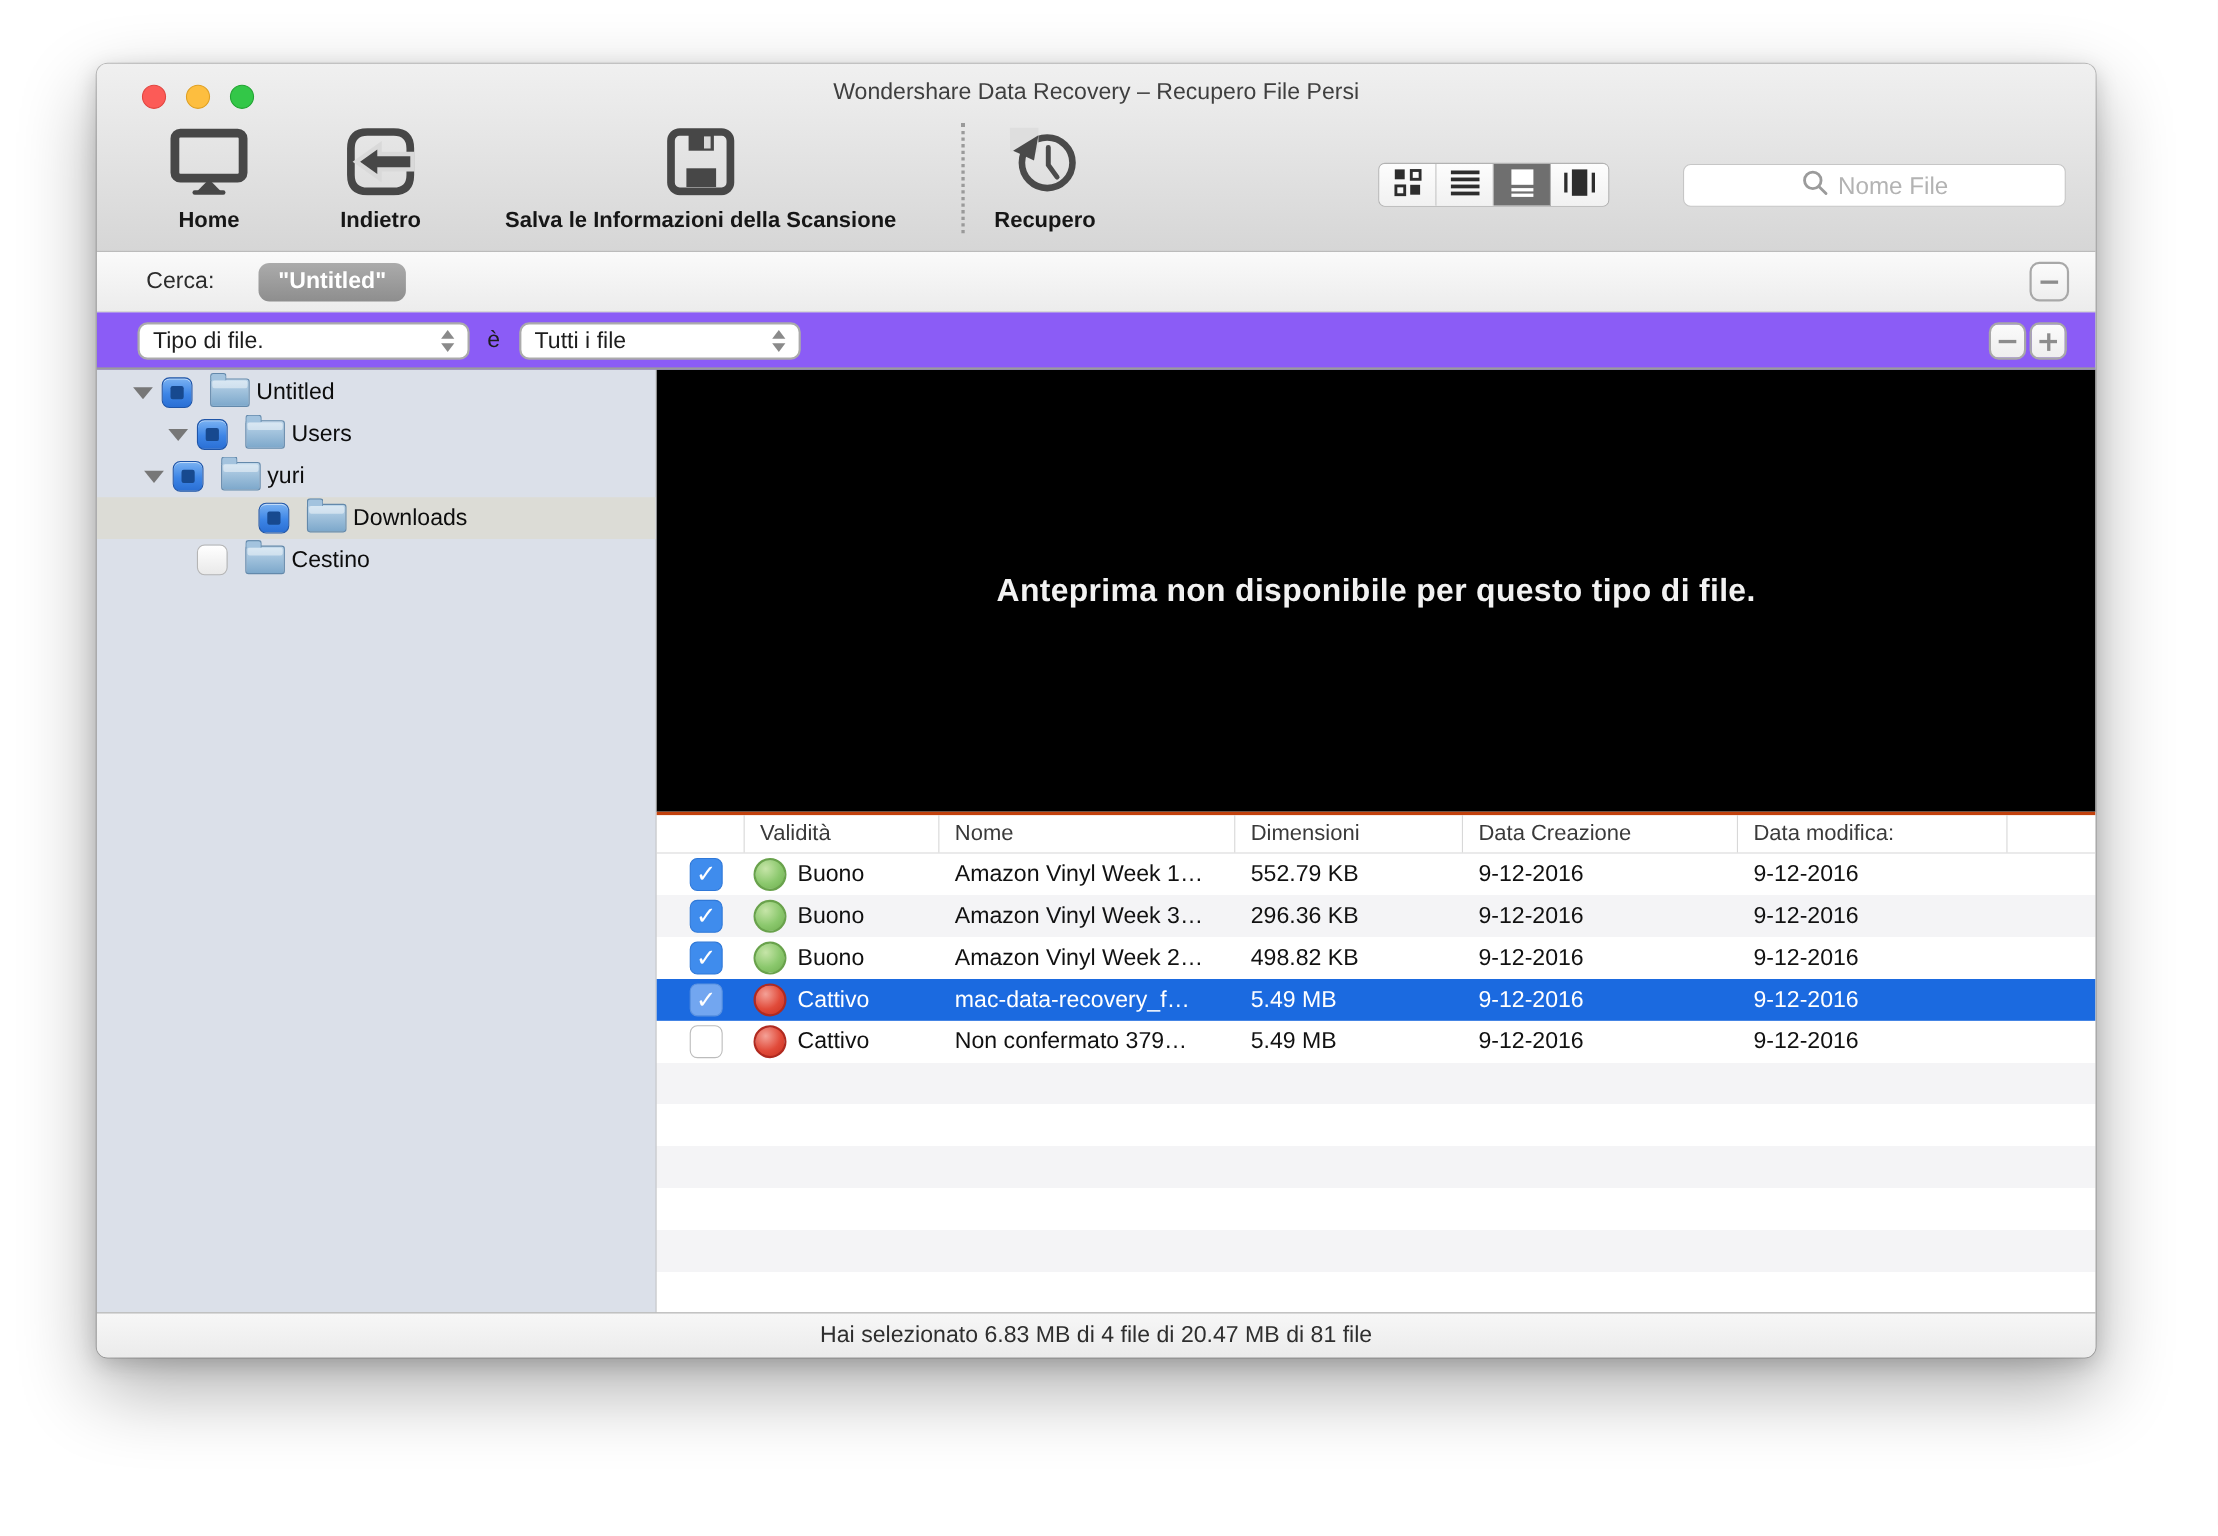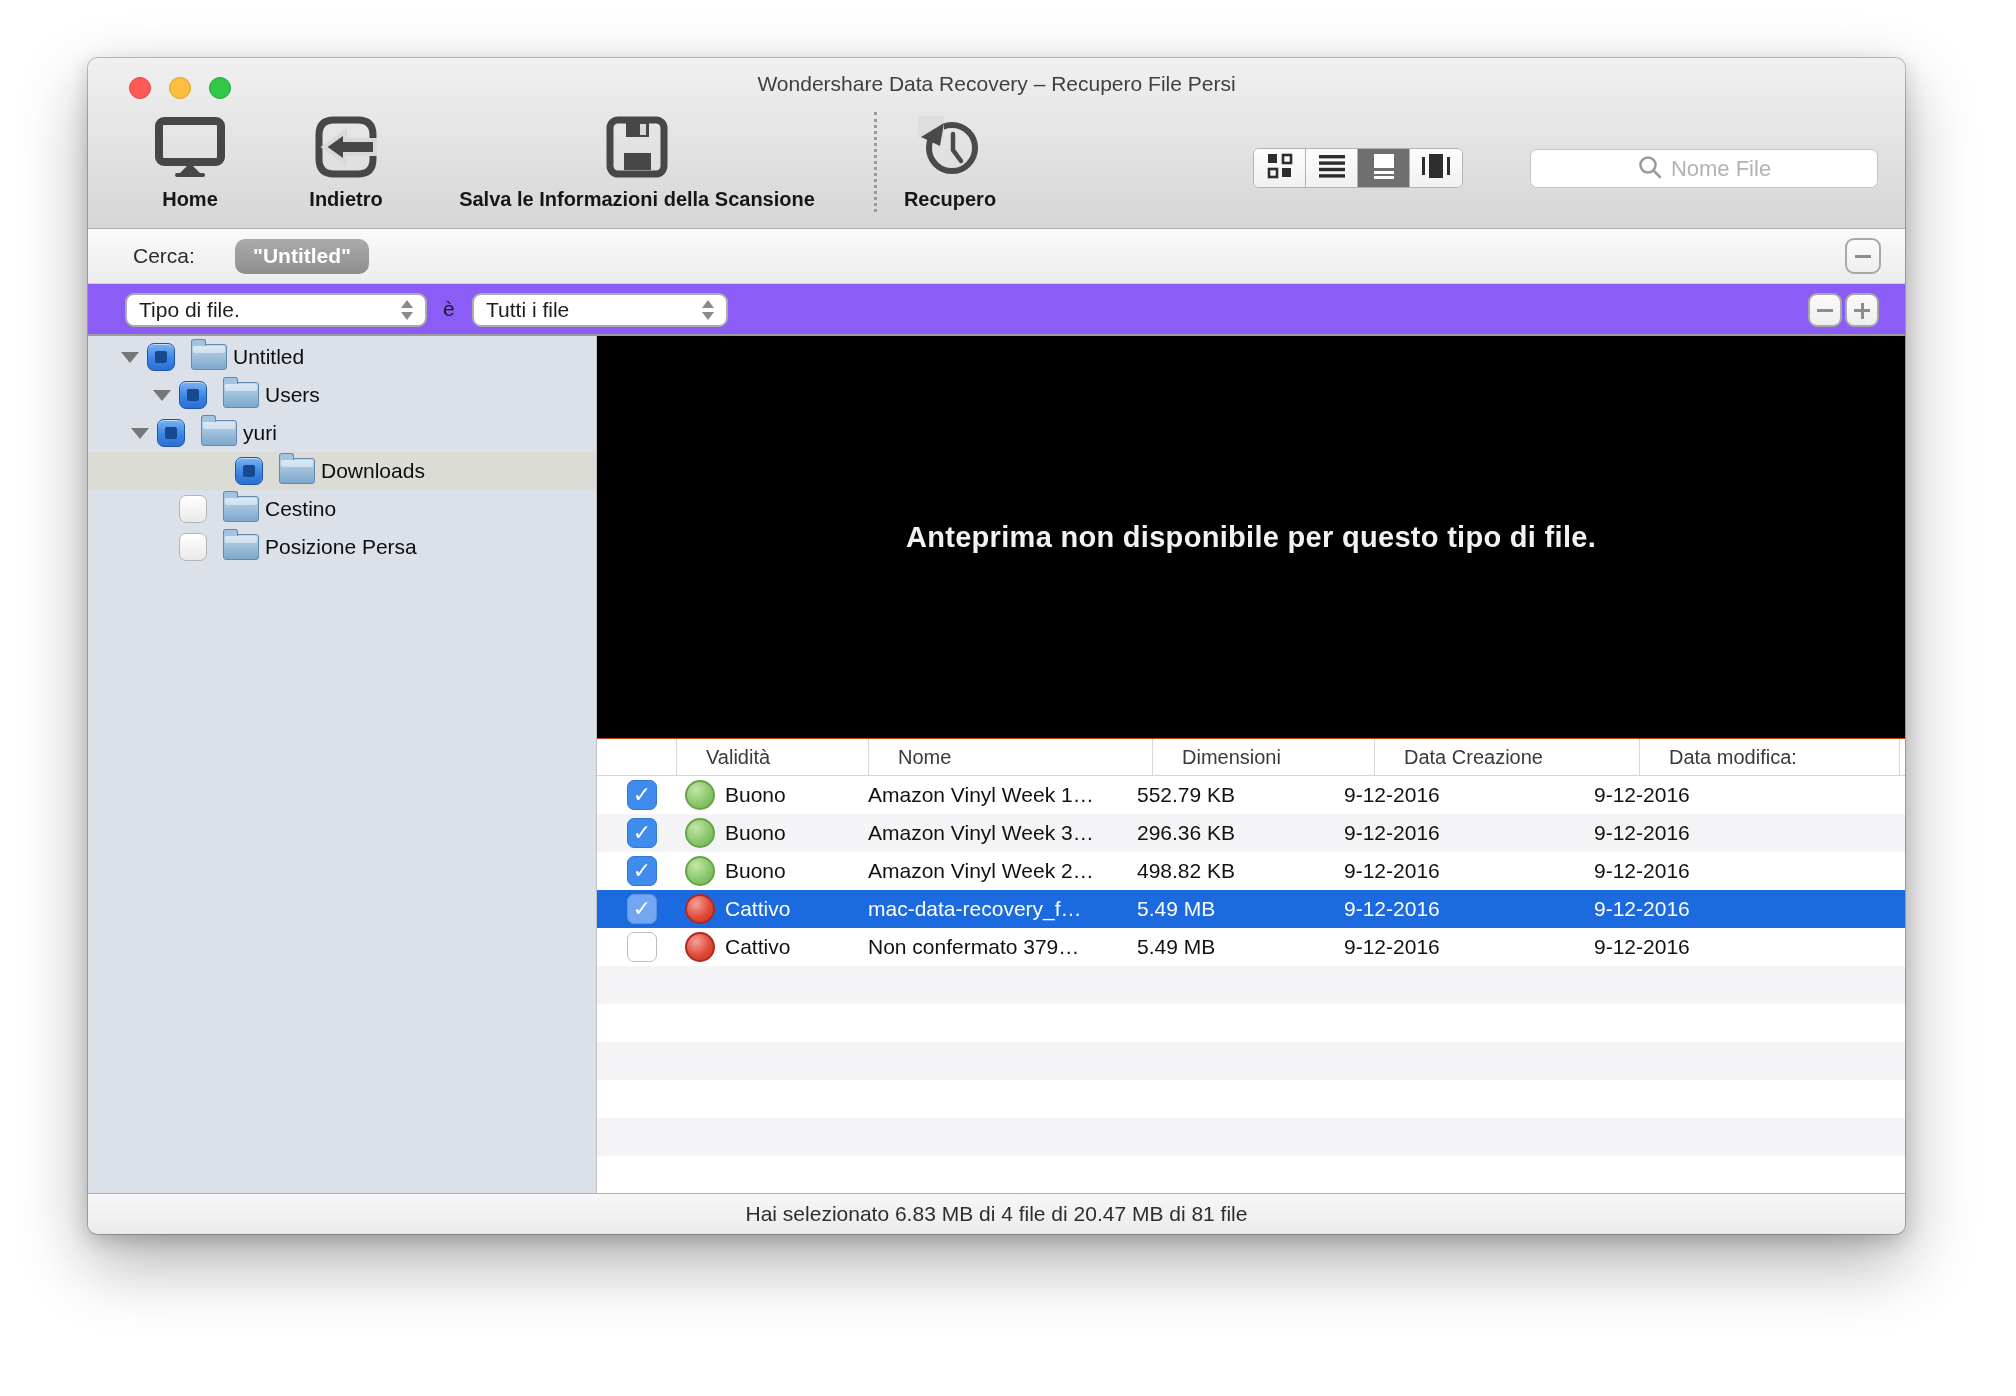--- a/index.html
+++ b/index.html
@@ -91,21 +91,21 @@
     background:#a3c3de; border:1px solid #6389ab; border-bottom:none; border-radius:3px 3px 0 0; }
   .folder::after { content:""; position:absolute; left:1px; top:1px; right:1px; height:7px;
     background:rgba(255,255,255,.45); border-radius:2px; }
   .tree-label { font-size:21px; color:#0d0d0d; white-space:nowrap; }
 
   .rightpane { flex:1; display:flex; flex-direction:column; min-width:0; }
   .preview { height:402px; background:#000; display:flex; align-items:center; justify-content:center; }
   .preview-msg { color:#f2f2f2; font-size:29px; font-weight:600; letter-spacing:.3px; }
 
   .grid-cols { display:grid; grid-template-columns:80px 177px 269px 207px 250px 245px 1fr; }
-  .table-header { height:38px; background:#fff; border-top:1px solid #c2410c; border-bottom:1px solid #d6d6d6;gap:15px; }
+  .table-header { height:38px; background:#fff; border-top:3px solid #c2410c; border-bottom:1px solid #d6d6d6; }
   .th { font-size:20px; color:#3a3a3a; display:flex; align-items:center; padding-left:14px;
     border-right:1px solid #d8d8d8; overflow:hidden; white-space:nowrap; }
   .th:last-child { border-right:none; }
   .table-body { flex:1; background:repeating-linear-gradient(#ffffff 0 38px, #f4f4f6 38px 76px); }
   .trow { height:38px; font-size:21px; color:#111; }
   .trow.sel { background:#1b6ae0; color:#fff; }
   .td { display:flex; align-items:center; padding-left:14px; overflow:hidden; white-space:nowrap; }
   .cb-cell { padding-left:30px; }
   .row-cb { width:30px; height:30px; border-radius:7px; display:flex; align-items:center; justify-content:center;
     background:#fff; border:1px solid #bcbcbc; font-size:22px; font-weight:bold; color:#fff; flex:none; }
@@ -301,26 +301,20 @@
           </span>
           <span class="folder"></span>
           <span class="tree-label">Downloads</span>
         </div>
         <div class="tree-row lvl1">
           <span class="tri-slot"></span>
           <span class="tree-cb unchecked"></span>
           <span class="folder"></span>
           <span class="tree-label">Cestino</span>
         </div>
-        <div class="tree-row lvl1">
-          <span class="tri-slot"></span>
-          <span class="tree-cb unchecked"></span>
-          <span class="folder"></span>
-          <span class="tree-label">Posizione Persa</span>
-        </div>
       </div>
     <div class="rightpane">
       <div class="preview">
         <span class="preview-msg">Anteprima non disponibile per questo tipo di file.</span>
       </div>
       <div class="table-header grid-cols">
           <div class="th"></div>
           <div class="th">Validità</div>
           <div class="th">Nome</div>
           <div class="th">Dimensioni</div>

